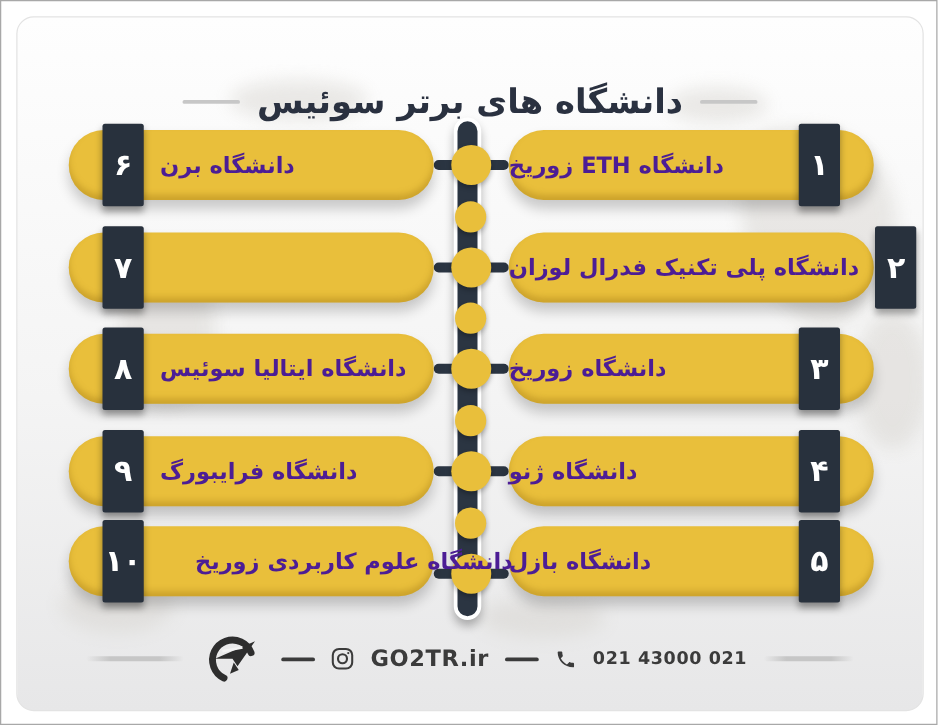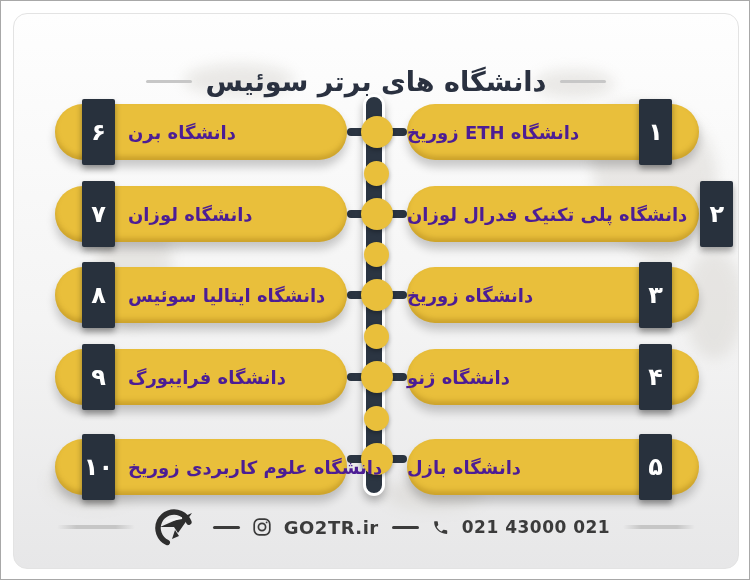--- a/index.html
+++ b/index.html
@@ -73,34 +73,34 @@
   .rank { color:#ffffff; font-size:24px; font-weight:800; line-height:1; direction:rtl; }
   .pill-label {
     font-size:18px; font-weight:800; color:#4c1d95; white-space:nowrap;
     direction:rtl;
   }
   .pill.right .pill-label { margin-right:13px; }
   .pill.left  .pill-label { margin-left:13px; }
 
   
   .row1 { top:90px; }  .row2 { top:172px; } .row3 { top:253px; }
-  .row4 { top:335px; } .row5 { top:425px; }
+  .row4 { top:335px; } .row5 { top:407px;gap:28px; }
 
   
   .footer-row {
     position:absolute; left:0; bottom:14px; width:100%; height:54px;
     display:flex; align-items:center; justify-content:center; gap:13px;
     z-index:6;
   }
   .gray-dash { height:4px; border-radius:2px;
     background:linear-gradient(90deg,rgba(200,200,200,0),#c6c6c6 25%,#c6c6c6 75%,rgba(200,200,200,0)); }
   .gray-dash.l { width:78px; } .gray-dash.r { width:72px; }
   .dark-dash { width:27px; height:3px; border-radius:2px; background:#3b3b3b; }
   .footer-handle { font-size:18px; font-weight:700; color:#3b3b3b; letter-spacing:.5px; }
-  .footer-phone  { font-size:17px; font-weight:700; color:#3b3b3b; letter-spacing:.5px; }
+  .footer-phone  { font-size:14px; font-weight:700; color:#3b3b3b; letter-spacing:.5px; }
   .ficon { display:inline-flex; align-items:center; }
 </style>
 </head>
 <body>
 
 <div class="card">
 
   <svg class="map-watermark" width="726" height="556" viewBox="0 0 726 556">
     <defs>
         <filter id="b">
@@ -174,21 +174,20 @@
   <div class="pill left row1">
     <span class="rank-block">
         <span class="rank">۶</span>
       </span>
     <span class="pill-label">دانشگاه برن</span>
   </div>
   <div class="pill left row2">
     <span class="rank-block">
         <span class="rank">۷</span>
       </span>
-    <span class="pill-label">دانشگاه لوزان</span>
   </div>
   <div class="pill left row3">
     <span class="rank-block">
         <span class="rank">۸</span>
       </span>
     <span class="pill-label">دانشگاه ایتالیا سوئیس</span>
   </div>
   <div class="pill left row4">
     <span class="rank-block">
         <span class="rank">۹</span>

